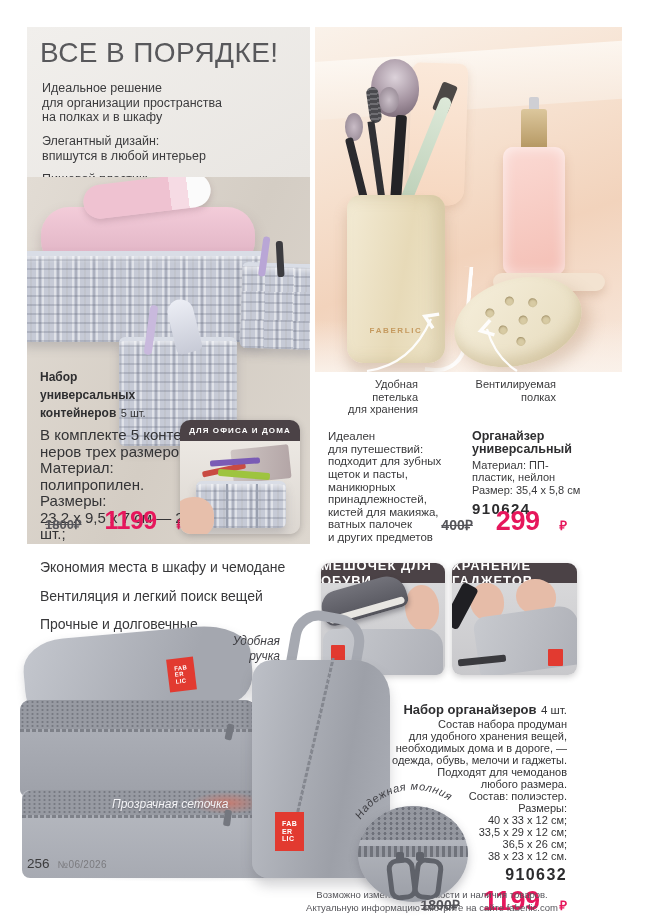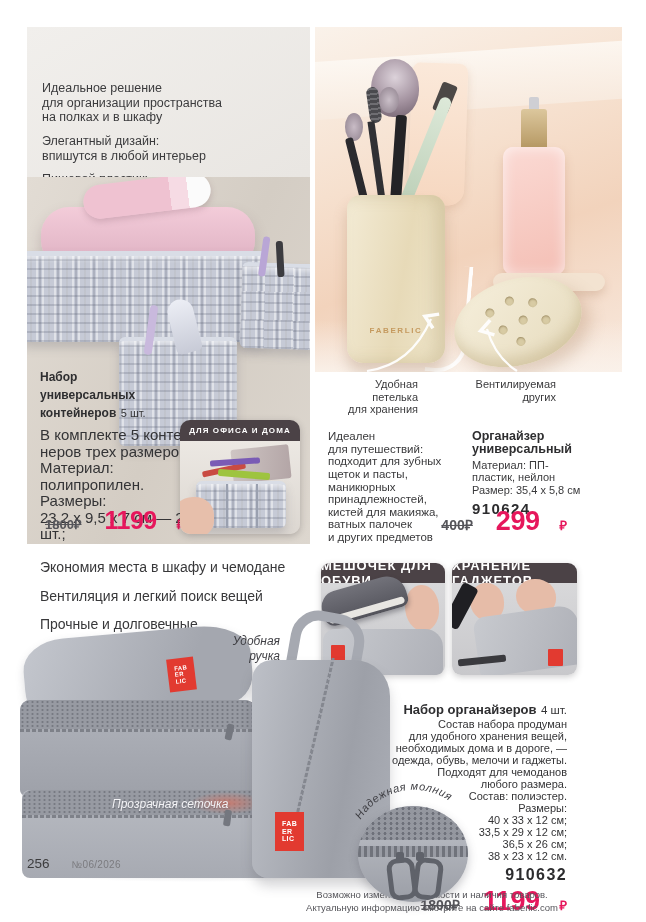--- a/index.html
+++ b/index.html
@@ -166,31 +166,32 @@
 
   .bottom-product{right:79px;top:700px;width:196px;text-align:right;color:#343436}
   .bp-name{font-size:13px;font-weight:bold;color:#2e2e30}
   .bp-qty{font-size:11.5px}
   .bp-desc{font-size:11px;line-height:1.09;margin-top:0}
   .bp-code{font-size:16px;font-weight:600;letter-spacing:1.4px;color:#2c2c2e;margin-top:4px}
   .price3{justify-content:flex-end;margin-top:2px}
   .price3 .price-new{font-size:27px}
   .price3 .price-old{font-size:14px}
 
-  .footer-left{left:27px;top:856px;display:flex;align-items:baseline;gap:22px}
+  .footer-left{left:27px;top:856px;display:flex;align-items:baseline;gap:8px}
   .page-num{font-size:13.5px;color:#3c3c3e}
   .issue{font-size:10px;color:#7b7b7f;letter-spacing:.3px}
   .disclaimer{right:64px;top:889px;width:300px;text-align:center;font-size:9.5px;line-height:1.35;color:#55555a}
 </style>
 </head>
 <body>
 
 <div class="page">
 
   <div class="abs panel-left">
+    <div class="abs headline">ВСЕ В ПОРЯДКЕ!</div>
 
     <div class="abs benefits">
       <p class="pre">Идеальное решение
 для организации пространства
 на полках и в шкафу</p>
       <p class="pre">Элегантный дизайн:
 впишутся в любой интерьер</p>
       <p class="pre">Пищевой пластик:
 можно использовать
 для хранения
@@ -284,21 +285,21 @@
       </defs>
       <path d="M 52 94 Q 96 88 116 42" fill="none" stroke="#ffffff" stroke-width="2.2" opacity=".95" marker-end="url(#ah)"></path>
       <path d="M 202 94 Q 180 80 172 52" fill="none" stroke="#ffffff" stroke-width="2.2" opacity=".95" marker-end="url(#ah)"></path>
     </svg>
   </div>
 
   <div class="abs callout callout-loop pre">Удобная
 петелька
 для хранения</div>
   <div class="abs callout callout-lid pre">Вентилируемая
-других</div>
+полках</div>
 
   <div class="abs ideal-col pre">Идеален
 для путешествий:
 подходит для зубных
 щеток и пасты,
 маникюрных
 принадлежностей,
 кистей для макияжа,
 ватных палочек
 и других предметов</div>

